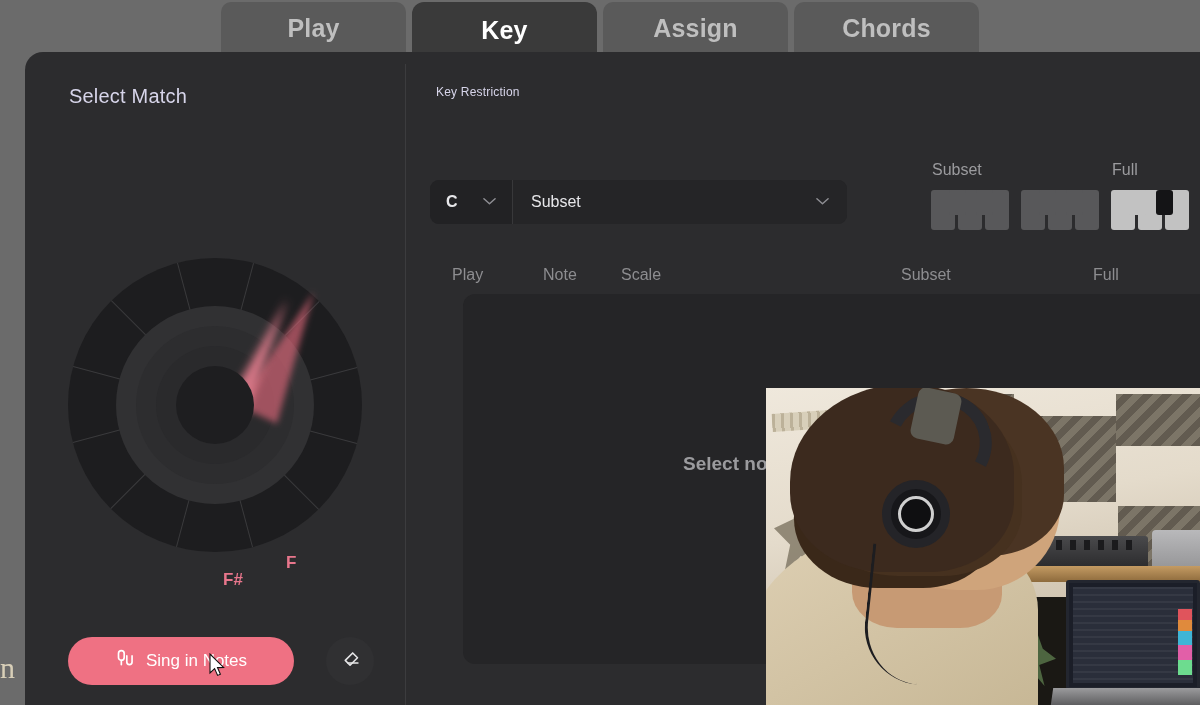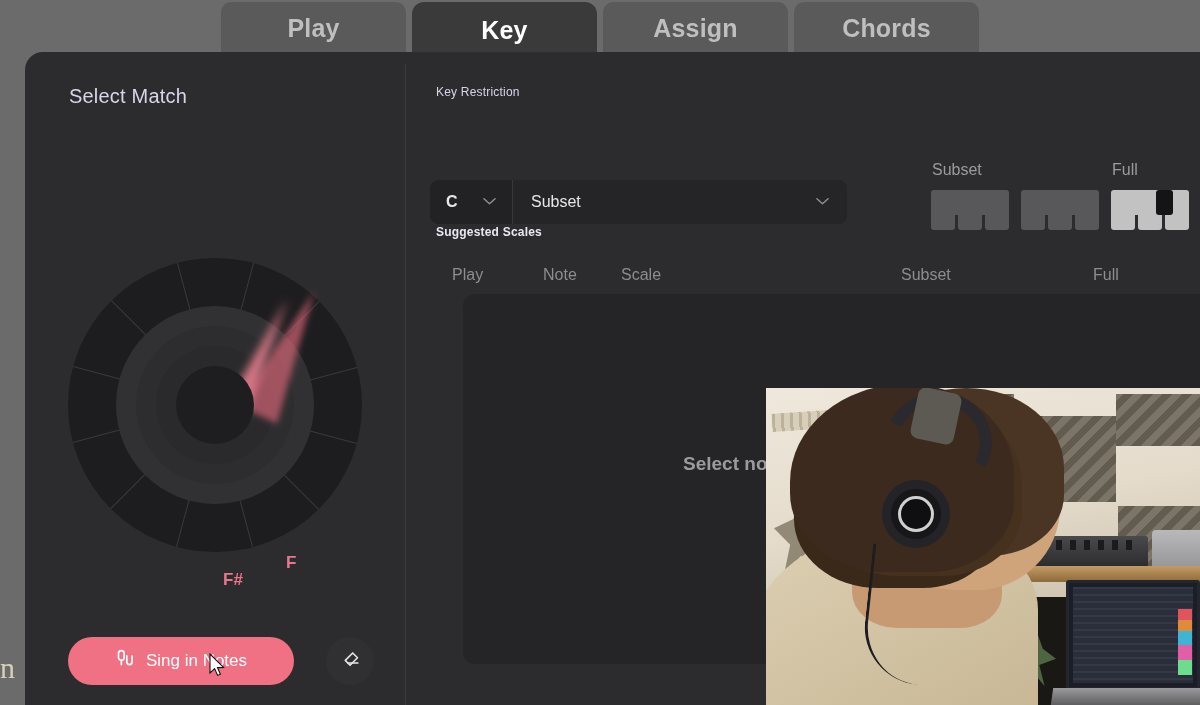--- a/index.html
+++ b/index.html
@@ -486,21 +486,20 @@
         <div class="kbd full">
           <div class="wk" style="left:0"></div>
             <div class="wk" style="left:27px"></div>
             <div class="wk" style="left:54px"></div>
           <div class="bk" style="left:18px"></div>
             <div class="bk off" style="left:45px"></div>
         </div>
 
       </div>
 
-      <div class="section-title sug-title">Suggested Scales</div>
 
       <div class="col-head ch-match">Play</div>
       <div class="col-head ch-note">Note</div>
       <div class="col-head ch-scale">Scale</div>
       <div class="col-head ch-subset">Subset</div>
       <div class="col-head ch-full">Full</div>
 
       <div class="results">
         <div class="empty-msg">
           <div>Select notes on the pitch wheel to get</div>

